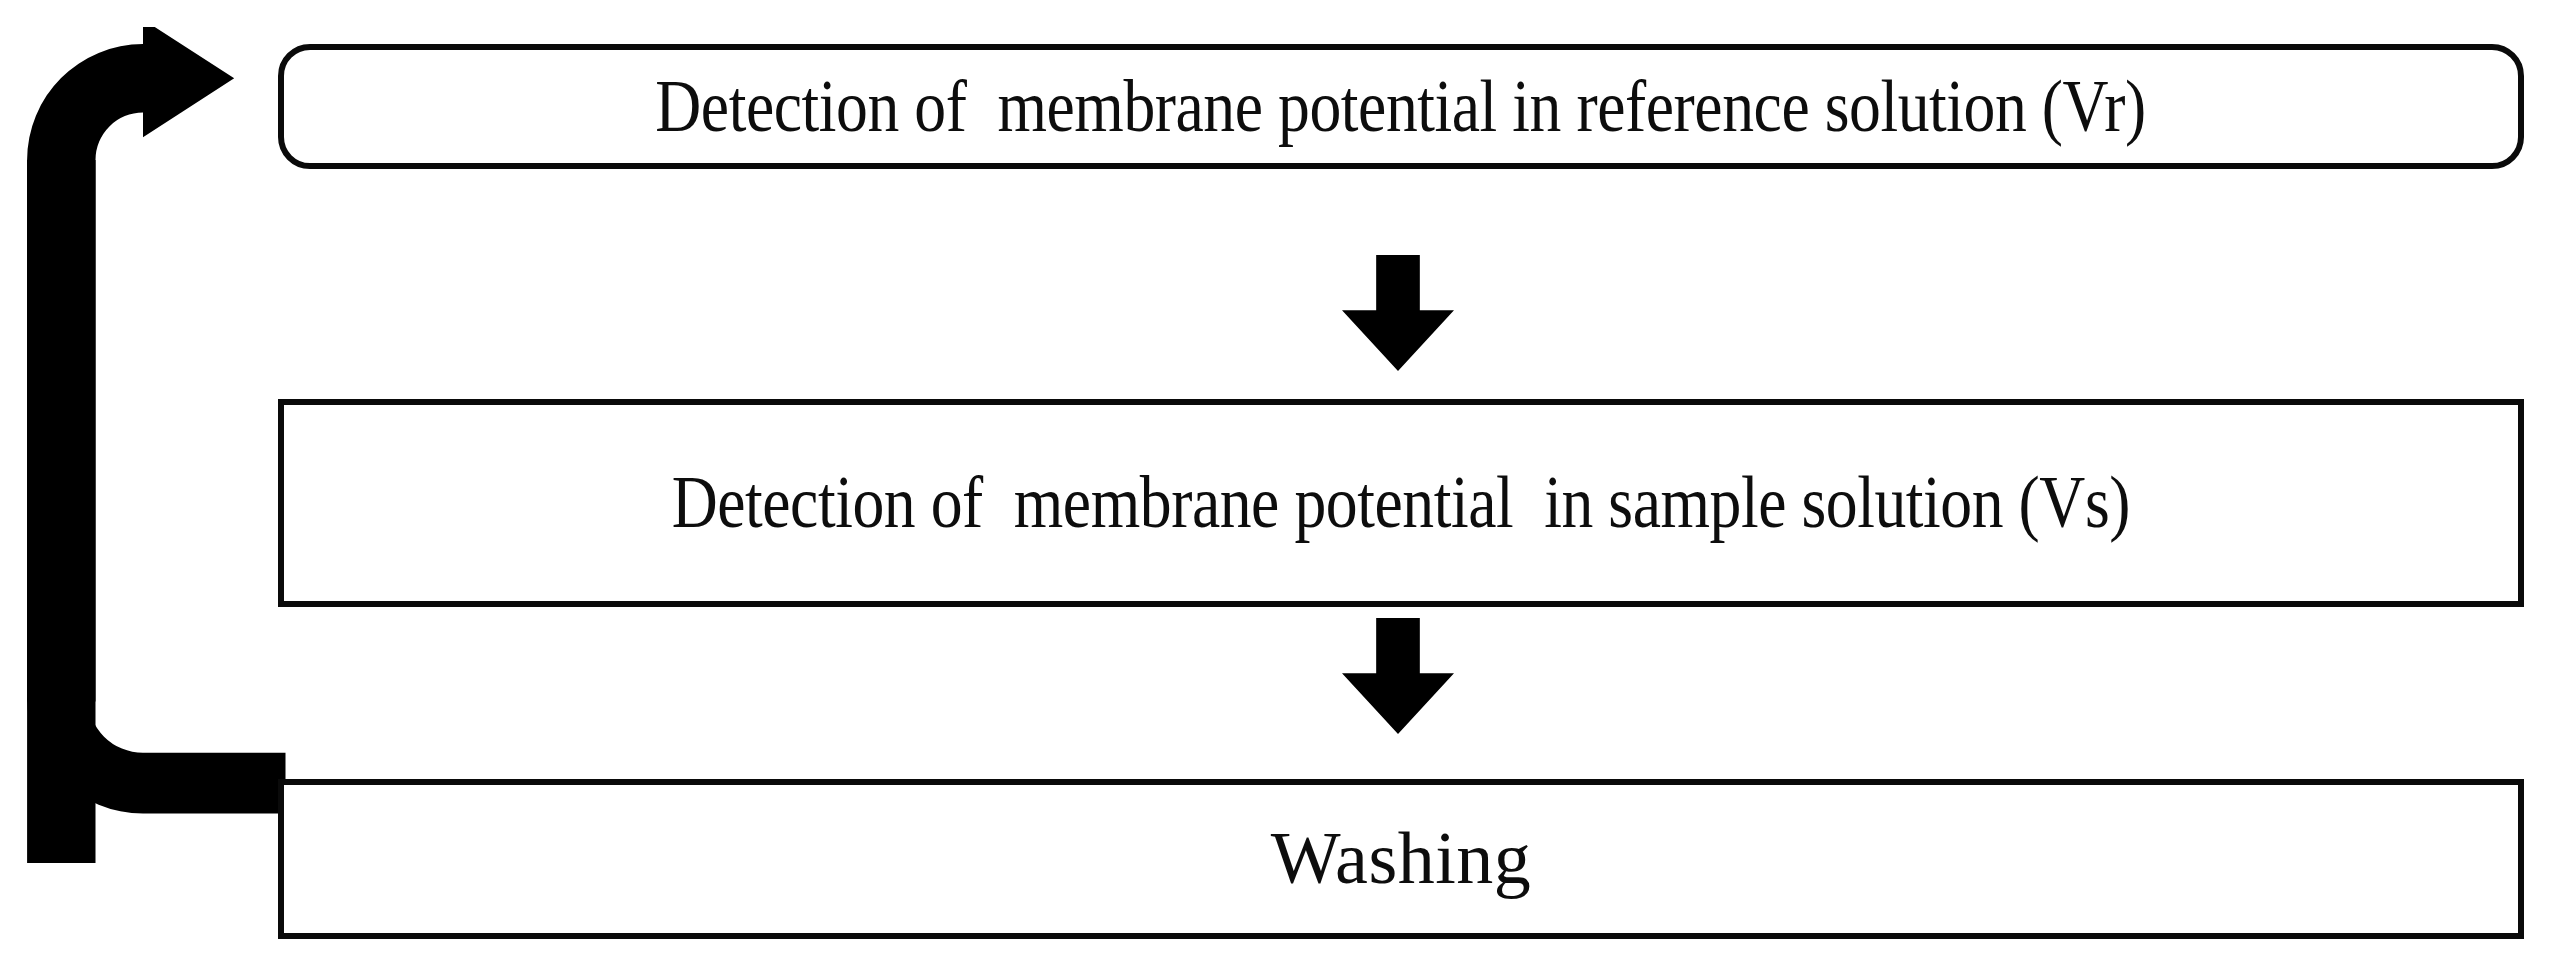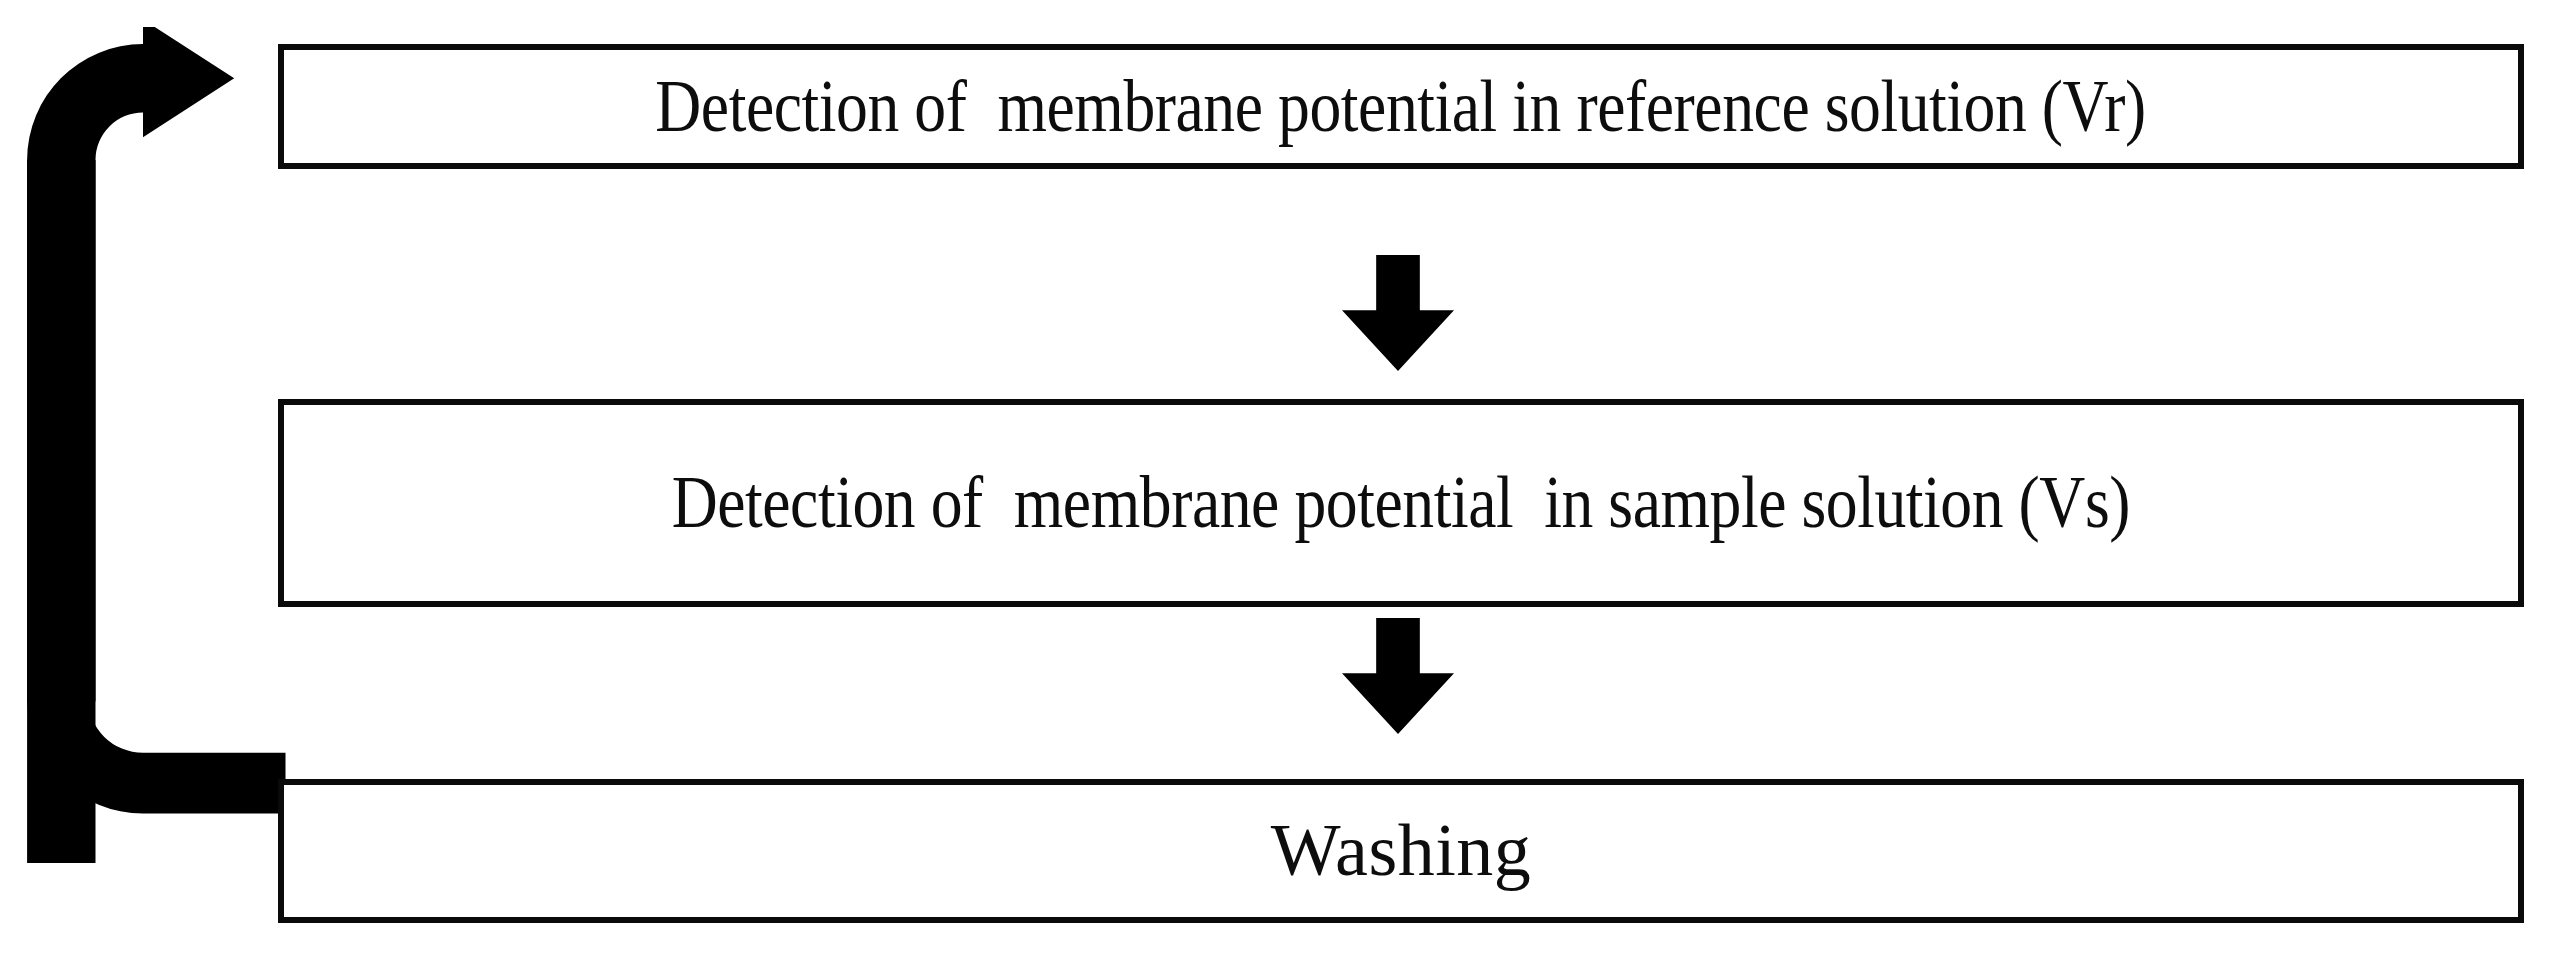--- a/index.html
+++ b/index.html
@@ -25,23 +25,23 @@
     left: 278px;
     width: 2246px;
     box-sizing: border-box;
     background: #ffffff;
     border: 6.7px solid #0a0a0a;
     display: flex;
     align-items: center;
     justify-content: center;
   }
 
-  #box-vr   { top: 44px;  height: 125px; }
+  #box-vr   { top: 44px;  height: 125px; border-radius: 32px; }
   #box-vs   { top: 399px; height: 208px; }
-  #box-wash { top: 779px; height: 144px; }
+  #box-wash { top: 779px; height: 160px; }
 
   .proc-label {
     color: #0d0d0d;
     white-space: pre;
     line-height: 1.05;
   }
 
   
   .condensed .proc-label {
     font-size: 74px;

